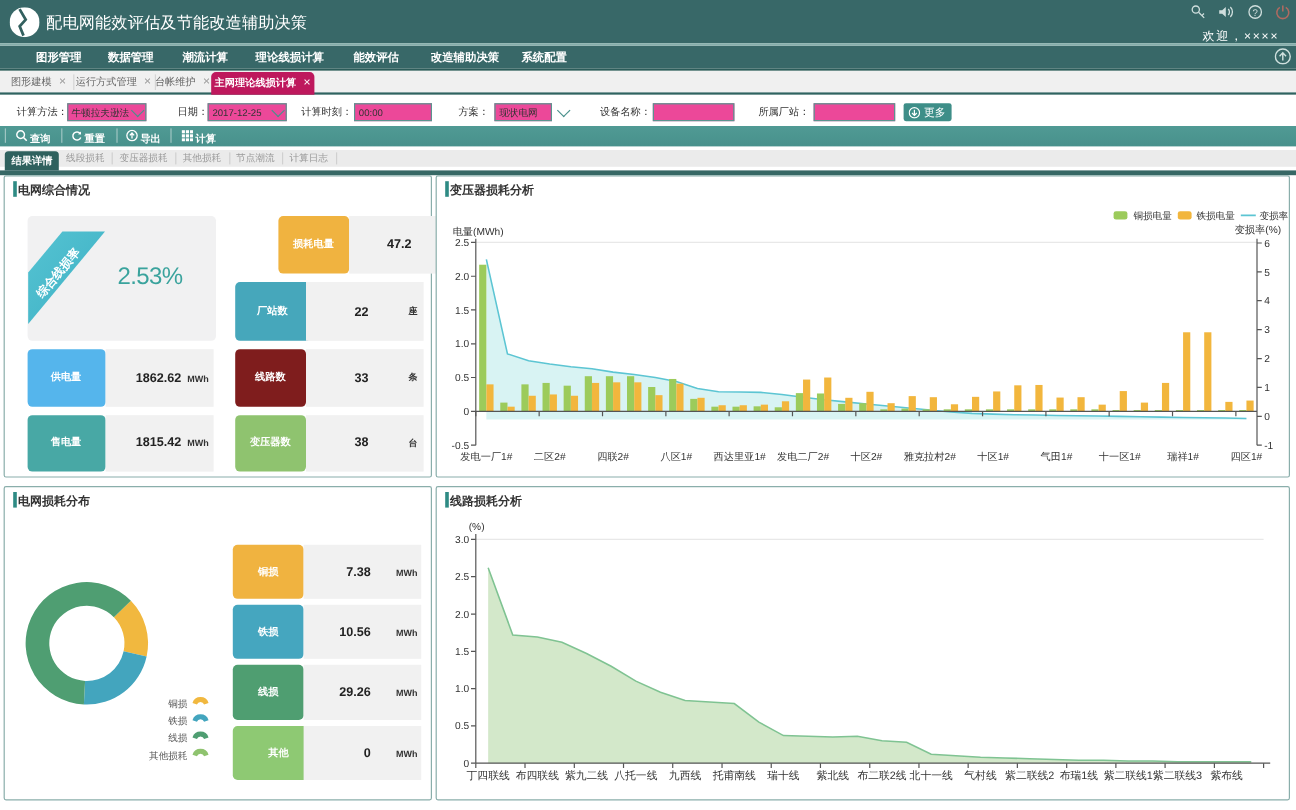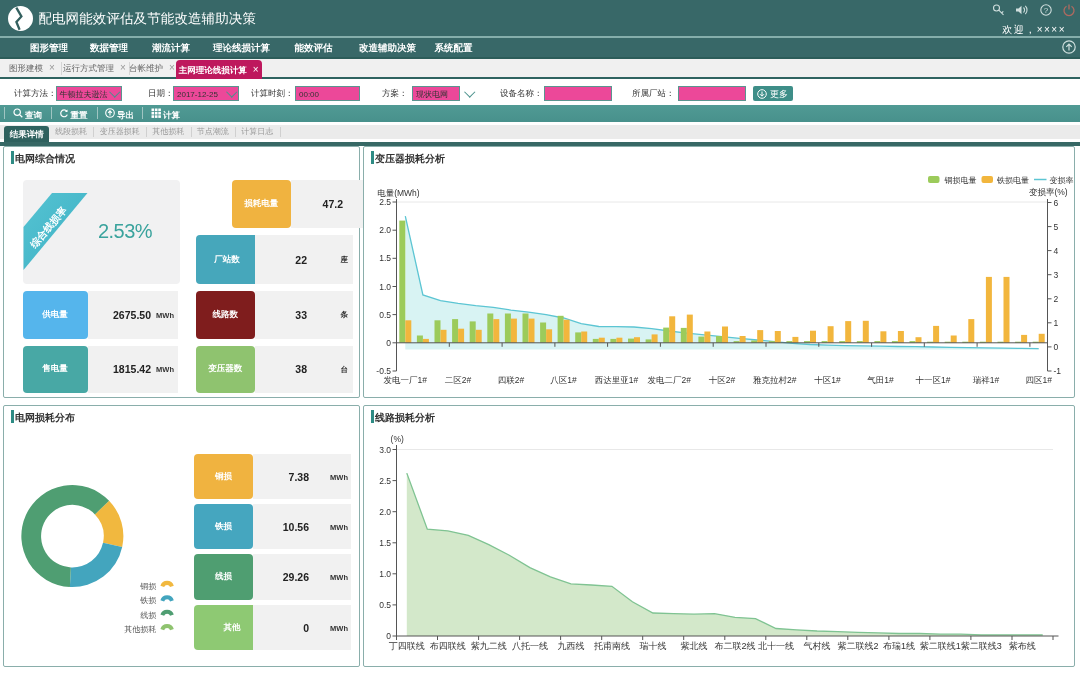--- a/index.html
+++ b/index.html
@@ -213,21 +213,21 @@
 <div class="srow" style="left:191.5px; top:198.5px; width:157.5px; height:47.5px;">
       <span class="slabel" style="width:59.5px; background:#8fc36f;">变压器数</span>
       <span class="sval" style="left:59.5px; width:98px;">
         <span class="snum">38</span>
         <span class="sunit" style="width:46px; padding-right:5px;">台</span>
       </span>
     </div>
 <div class="srow" style="left:18.5px; top:144px; width:158px; height:47.5px;">
       <span class="slabel" style="width:65px; background:#55b5ec;">供电量</span>
       <span class="sval" style="left:65px; width:90.5px;">
-        <span class="snum" style="margin-right:3px">2675.50</span>
+        <span class="snum" style="margin-right:3px">1862.62</span>
         <span class="sunit" style="width:20px; margin-right:4px;">MWh</span>
       </span>
     </div>
 <div class="srow" style="left:18.5px; top:198.5px; width:158px; height:47.5px;">
       <span class="slabel" style="width:65px; background:#48a8a5;">售电量</span>
       <span class="sval" style="left:65px; width:90.5px;">
         <span class="snum" style="margin-right:3px">1815.42</span>
         <span class="sunit" style="width:20px; margin-right:4px;">MWh</span>
       </span>
     </div>

